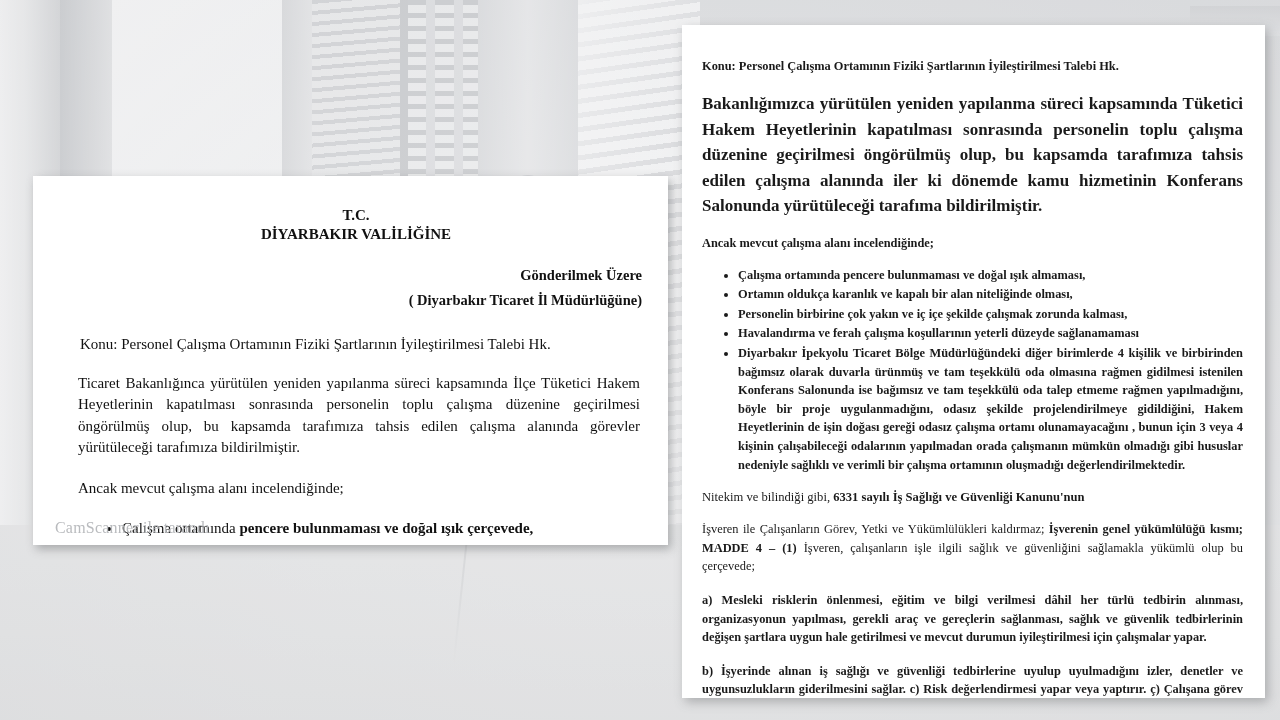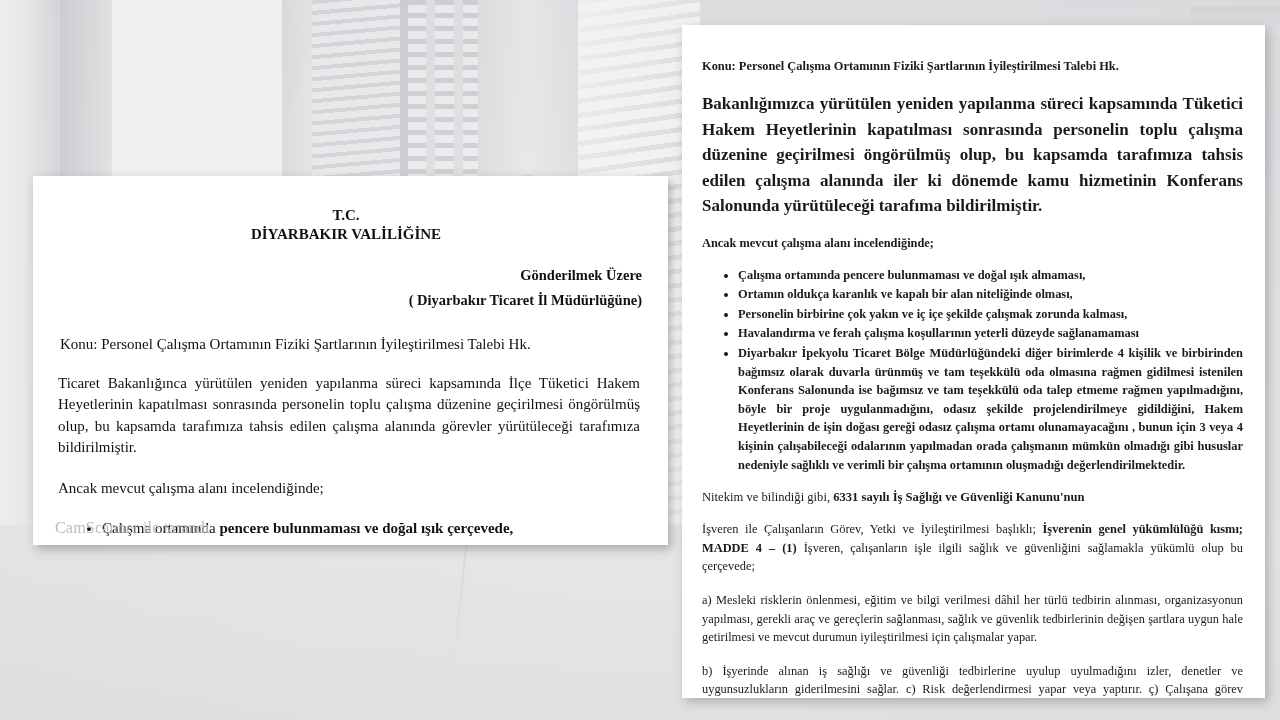--- a/index.html
+++ b/index.html
@@ -124,21 +124,21 @@
     position:absolute;
     background:#ffffff;
     color:#111;
     overflow:hidden;
   }
 
   
   #page-left {
     left:33px; top:176px; width:635px; height:369px;
     box-shadow: 3px 4px 9px rgba(95,97,100,.45);
-    padding:30px 26px 0 17px;
+    padding:30px 26px 0 37px;
   }
   #page-left .hd { text-align:center; font-weight:bold; font-size:15px; line-height:1.28; }
   #page-left .hd2 { text-align:right; font-weight:bold; font-size:14.5px; line-height:1.3; margin-top:22px; }
   #page-left .konu { font-size:15px; margin-top:26px; padding-left:10px; }
   #page-left .para {
     font-size:15px; text-align:justify; line-height:1.42; margin-top:20px;
     padding-left:8px; padding-right:2px;
   }
   #page-left .para2 { font-size:15px; margin-top:22px; padding-left:8px; }
   #page-left ul { margin-top:20px; padding-left:52px; }
@@ -167,21 +167,21 @@
   #page-right ul.r-list li {
     font-size:12.4px; line-height:1.5; text-align:justify;
     font-weight:bold; list-style:disc; margin-bottom:1px;
   }
   #page-right .r-nitekim { font-size:12.6px; margin-top:16px; }
   #page-right .r-nitekim b { font-weight:bold; }
   #page-right .r-madde { font-size:12.4px; text-align:justify; line-height:1.5; margin-top:15px; }
   #page-right .r-madde b { font-weight:bold; }
   #page-right .r-ab {
     font-size:12.4px; text-align:justify; line-height:1.5;
-    font-weight:normal; margin-top:15px;
+    font-weight:bold; margin-top:15px;
   }
   .blurtext { filter: blur(.22px); }
 </style>
 </head>
 <body>
 
 <div id="bg">
   <div class="bg-wall"></div>
   <div class="bg-topband"></div>
   <div class="bg-doorL"></div>
@@ -240,17 +240,17 @@
   <ul class="r-list">
     <li>Çalışma ortamında pencere bulunmaması ve doğal ışık almaması,</li>
     <li>Ortamın oldukça karanlık ve kapalı bir alan niteliğinde olması,</li>
     <li>Personelin birbirine çok yakın ve iç içe şekilde çalışmak zorunda kalması,</li>
     <li>Havalandırma ve ferah çalışma koşullarının yeterli düzeyde sağlanamaması</li>
     <li>Diyarbakır İpekyolu Ticaret Bölge Müdürlüğündeki diğer birimlerde 4 kişilik ve birbirinden bağımsız olarak duvarla ürünmüş ve tam teşekkülü oda olmasına rağmen gidilmesi istenilen Konferans Salonunda ise bağımsız ve tam teşekkülü oda talep etmeme rağmen yapılmadığını, böyle bir proje uygulanmadığını, odasız şekilde projelendirilmeye gidildiğini, Hakem Heyetlerinin de işin doğası gereği odasız çalışma ortamı olunamayacağını , bunun için 3 veya 4 kişinin çalışabileceği odalarının yapılmadan orada çalışmanın mümkün olmadığı gibi hususlar nedeniyle sağlıklı ve verimli bir çalışma ortamının oluşmadığı değerlendirilmektedir.</li>
   </ul>
 
   <div class="r-nitekim"><span>Nitekim ve bilindiği gibi, </span><b>6331 sayılı İş Sağlığı ve Güvenliği Kanunu'nun</b></div>
 
-  <div class="r-madde"><span>İşveren ile Çalışanların Görev, Yetki ve İyileştirilmesi başlıklı; </span><b>İşverenin genel yükümlülüğü kısmı;  MADDE 4 – (1)</b><span> İşveren, çalışanların işle ilgili sağlık ve güvenliğini sağlamakla yükümlü olup bu çerçevede;</span></div>
+  <div class="r-madde"><span>İşveren ile Çalışanların Görev, Yetki ve Yükümlülükleri kaldırmaz; </span><b>İşverenin genel yükümlülüğü kısmı;  MADDE 4 – (1)</b><span> İşveren, çalışanların işle ilgili sağlık ve güvenliğini sağlamakla yükümlü olup bu çerçevede;</span></div>
 
   <div class="r-ab">a) Mesleki risklerin önlenmesi, eğitim ve bilgi verilmesi dâhil her türlü tedbirin alınması, organizasyonun yapılması, gerekli araç ve gereçlerin sağlanması, sağlık ve güvenlik tedbirlerinin değişen şartlara uygun hale getirilmesi ve mevcut durumun iyileştirilmesi için çalışmalar yapar.</div>
   <div class="r-ab">b) İşyerinde alınan iş sağlığı ve güvenliği tedbirlerine uyulup uyulmadığını izler, denetler ve uygunsuzlukların giderilmesini sağlar. c) Risk değerlendirmesi yapar veya yaptırır. ç) Çalışana görev verirken, çalışanın sağlık ve güvenlik yönünden işe uygunluğunu göz önüne alır. d) Yeterli bilgi ve talimat verilenler dışındaki çalışanların hayati ve özel tehlike bulunan yerlere girmemesi için gerekli tedbirleri alır. (2) İşyeri dışındaki uzman kişi ve kuruluşlardan hizmet alınması, işverenin sorumluluklarını ortadan kaldırmaz. (3) Çalışanların iş sağlığı ve güvenliği</div>
 </div>
 
 </body></html>

